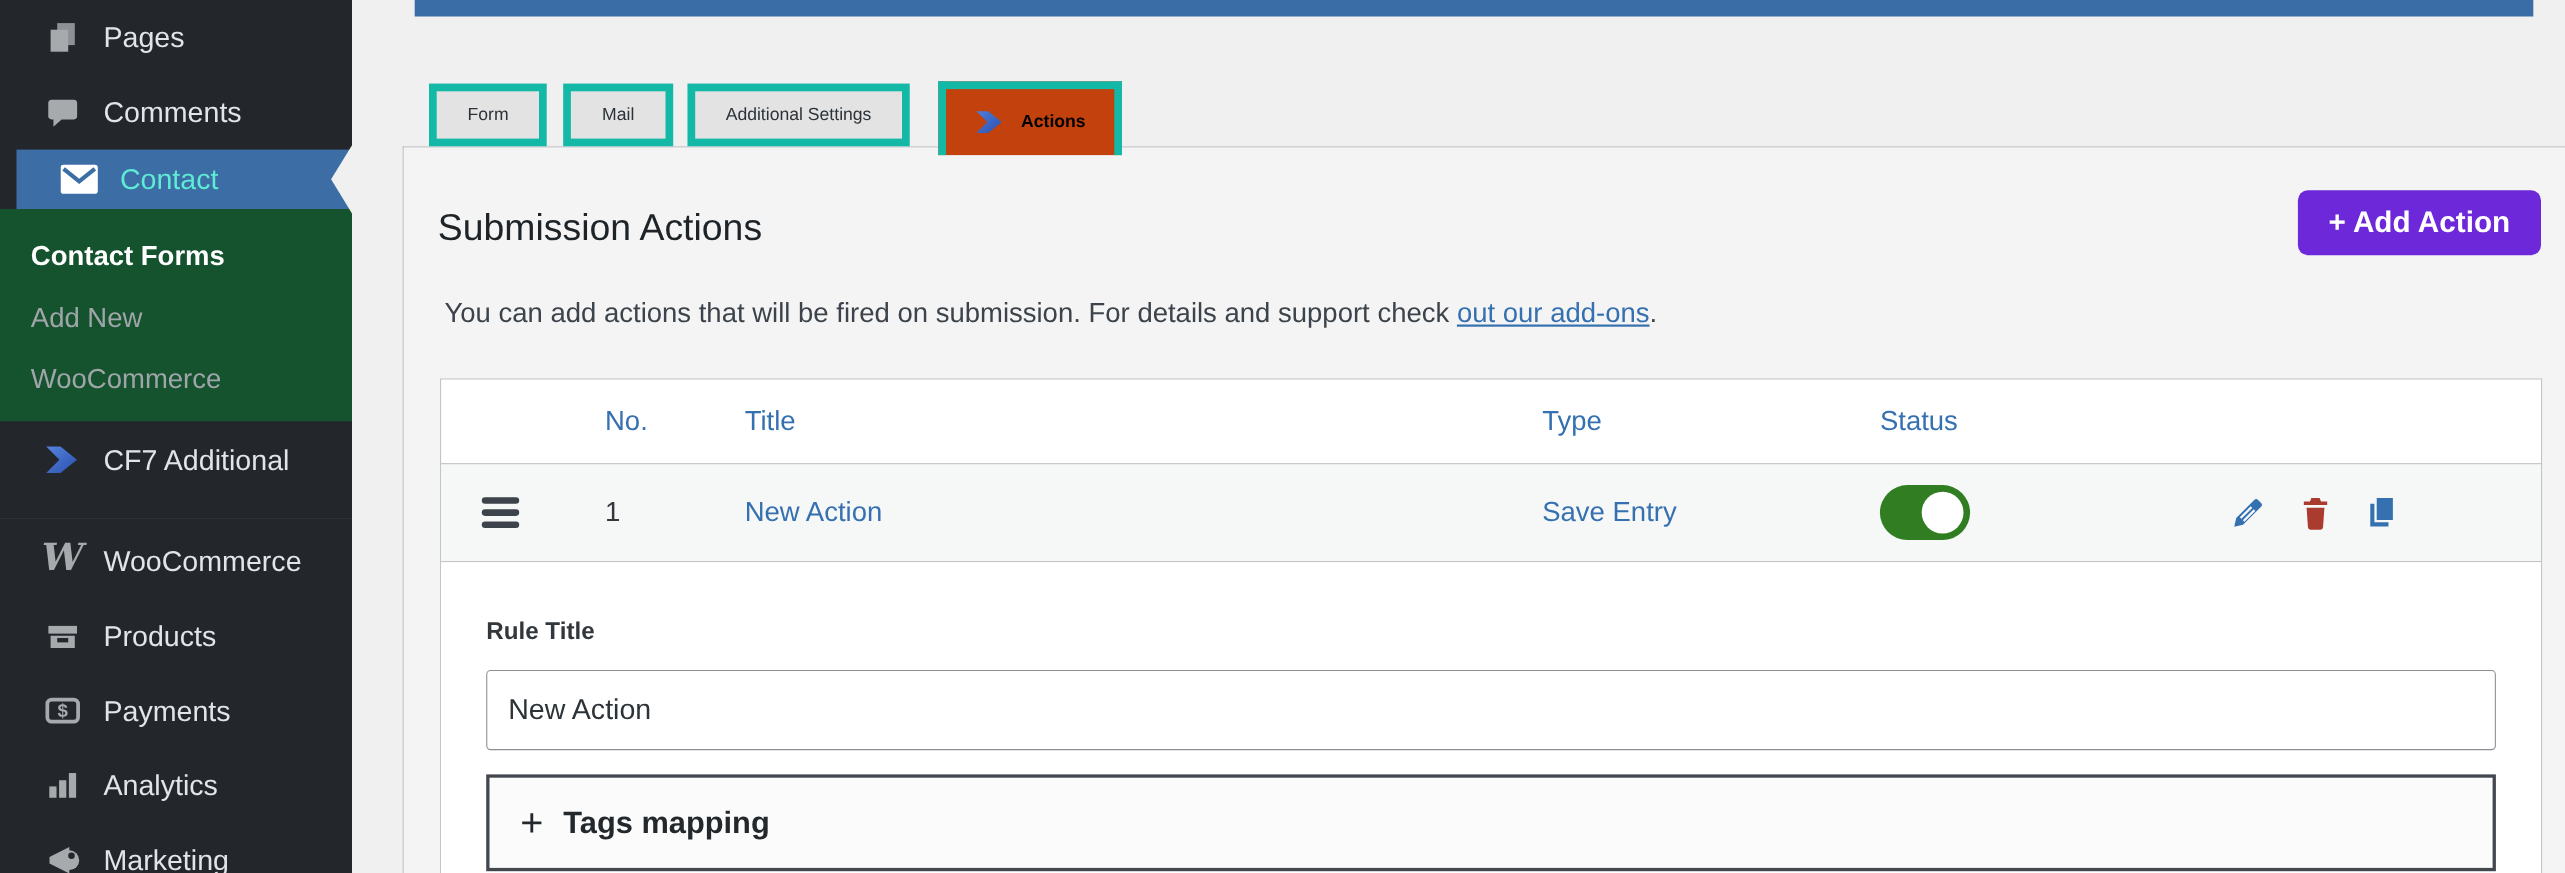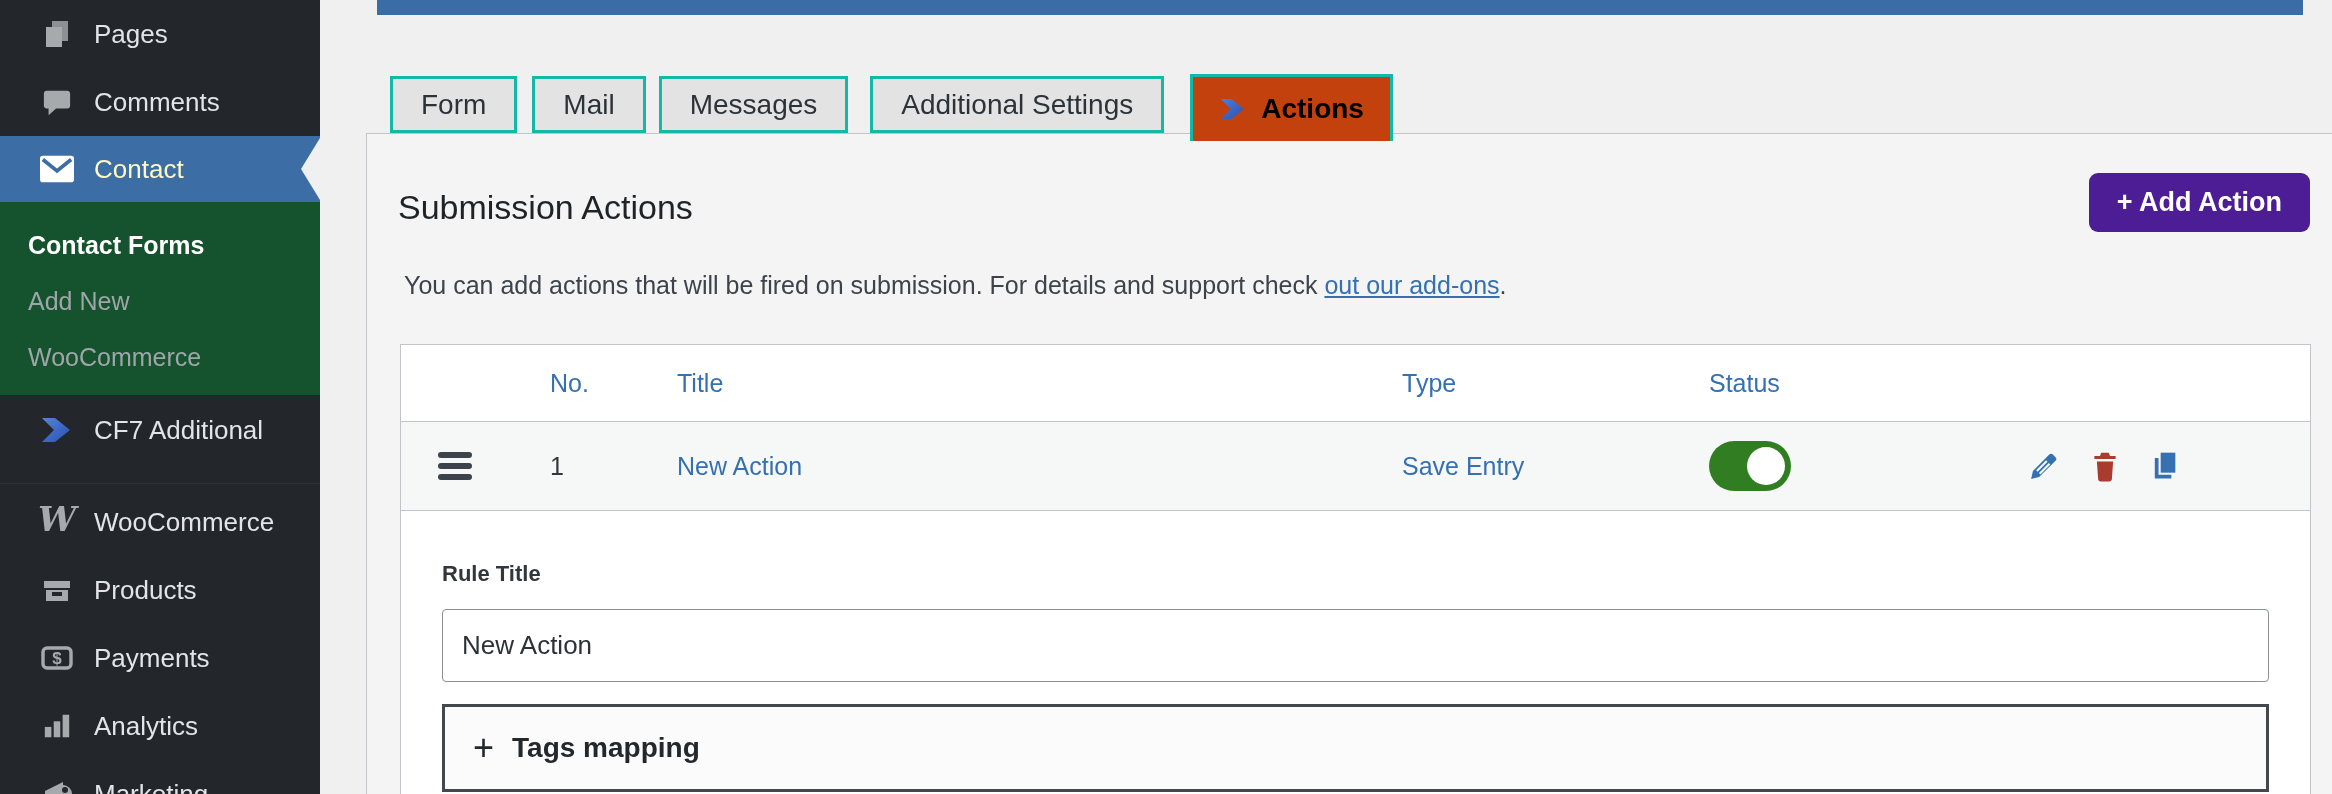--- a/index.html
+++ b/index.html
@@ -4,50 +4,50 @@
 <style>
   * { margin:0; padding:0; box-sizing:border-box; }
   html,body { width:2332px; height:794px; overflow:hidden; }
   body { font-family:"Liberation Sans", sans-serif; background:#f0f0f1; display:flex; }
 
   
   .sidebar { width:320px; height:900px; background:#23272c; flex:none; position:relative; z-index:5; }
   .sb-item { height:68px; display:flex; align-items:center; padding-left:40px; gap:20px;
              font-size:26px; color:#e2e4e7; position:relative; cursor:pointer; }
   .sb-item .ic { width:34px; height:34px; flex:none; display:flex; align-items:center; justify-content:center; }
-  .sb-item.active { background:#3c6ea5; color:#fef9c3; height:66px; }
+  .sb-item.active { background:#3c6ea5; color:#5eead4; height:54px;margin-left:15px; }
   .sb-item.active::after { content:""; position:absolute; right:0; top:50%; margin-top:-31px;
              border-top:31px solid transparent; border-bottom:31px solid transparent;
              border-right:19px solid #f0f0f1; }
   .submenu { background:#14532d; padding:15px 0 10px 0; }
   .submenu .sub-item { height:56px; display:flex; align-items:center; padding-left:28px;
              font-size:25px; color:#a0a5aa; cursor:pointer; }
   .submenu .sub-item.current { color:#ffffff; font-weight:bold; }
   .sb-sep { height:19px; border-bottom:1px solid #2d3338; margin-bottom:4px; }
   .woo-w { font-family:"DejaVu Serif", serif; font-style:italic; font-weight:bold;
            font-size:34px; color:#a7aaad; line-height:1; transform:translateY(-3px); }
 
   
   .main { flex:1; position:relative; }
   .topbar { position:absolute; left:57px; top:0; width:1926px; height:15px; background:#3a6ca6; }
 
   .tabs { position:absolute; left:70px; top:74px; display:flex; align-items:flex-end; height:67px; z-index:3; }
   .tab { height:57px; margin-bottom:8px; padding:0 28px; display:flex; align-items:center;
-         background:#e3e3e4; border:3px solid #14b8a6; font-size:28px; color:#2c3338;
+         background:#e3e3e4; border:7px solid #14b8a6; font-size:16px; color:#2c3338;
          cursor:pointer; white-space:nowrap; }
   .tab.t0 { margin-right:15px; } .tab.t1 { margin-right:13px; }
   .tab.t2 { margin-right:22px; } .tab.t3 { margin-right:26px; }
   .tab.active { height:67px; margin-bottom:0; background:#c2410c; border-bottom:none;
                 font-weight:bold; color:#000000; gap:14px; padding:0 26px; }
 
   .panel { position:absolute; left:46px; top:133px; right:0; height:730px;
            background:#f4f4f5; border-top:1px solid #c3c4c7; border-left:1px solid #c3c4c7; }
   .heading { position:absolute; left:31px; top:54px; font-size:34px; font-weight:500; color:#1d2327; }
   .add-btn { position:absolute; right:22px; top:39px; height:59px; padding:0 28px;
-             background:#4c1d95; color:#ffffff; font-size:27px; font-weight:bold;
+             background:#6d28d9; color:#ffffff; font-size:27px; font-weight:bold;
              border:none; border-radius:9px; font-family:"Liberation Sans", sans-serif; cursor:pointer; }
   .desc { position:absolute; left:37px; top:137px; font-size:25px; color:#3c434a; }
   .desc a { color:#3570b0; text-decoration:underline; cursor:pointer; }
 
   
   .atable { position:absolute; left:33px; top:210px; width:1911px;
             background:#ffffff; border:1px solid #c3c4c7; }
   .trow { display:grid; grid-template-columns:149px 127px 725px 307px 250px 1fr; align-items:center; }
   .thead { height:76px; }
   .thead .cell { font-size:25px; color:#3570b0; }
@@ -191,23 +191,20 @@
 
   <div class="topbar"></div>
 
   <nav class="tabs">
     <div class="tab t0">
         <span>Form</span>
       </div>
     <div class="tab t1">
         <span>Mail</span>
       </div>
-    <div class="tab t2">
-        <span>Messages</span>
-      </div>
     <div class="tab t3">
         <span>Additional Settings</span>
       </div>
     <div class="tab active">
       <span style="display:flex;">
         <svg width="28" height="26" viewBox="0 0 34 30">
             <defs>
               <linearGradient id="cg2" x1="0" y1="0" x2="1" y2="1">
                 <stop offset="0" stop-color="#4f7fdb"></stop>
                 <stop offset="1" stop-color="#2b4fae"></stop>

